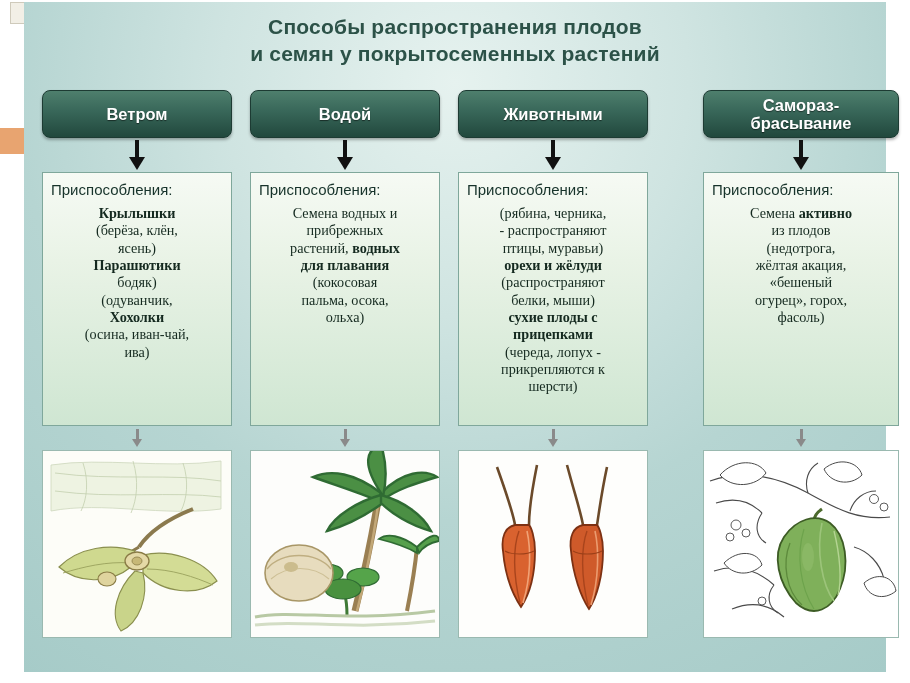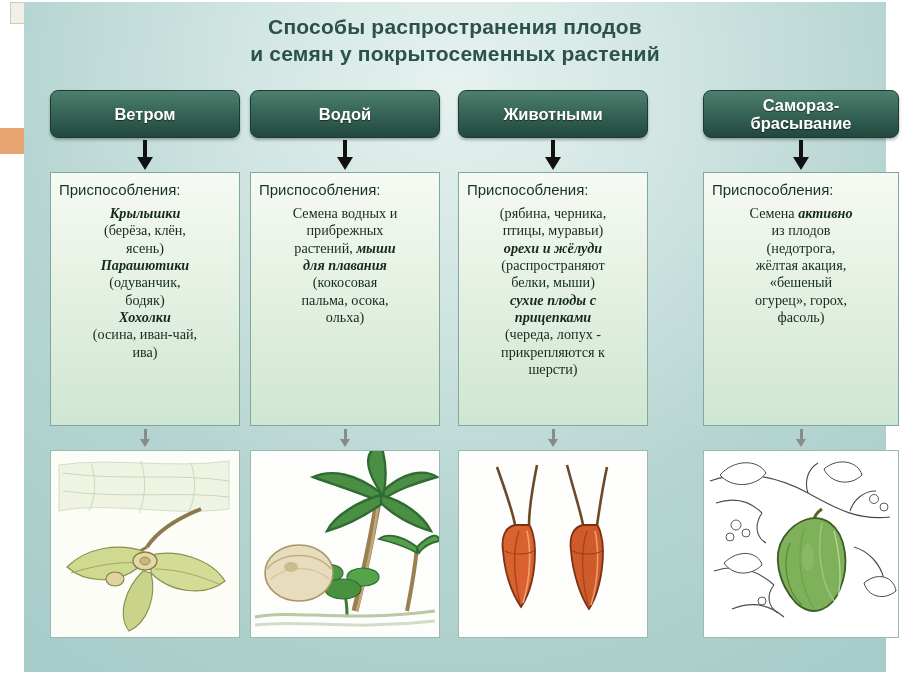--- a/index.html
+++ b/index.html
@@ -66,21 +66,21 @@
     color: #2c5248;
     line-height: 1.28;
     letter-spacing: 0.2px;
   }
   
   .col {
     position: absolute;
     top: 88px;
     width: 190px;
   }
-  .col-1 { left: 26px; }
+  .col-1 { left: 18px; }
   .col-2 { left: 226px; }
   .col-3 { left: 434px; }
   .col-4 { left: 652px; width: 196px; margin-left: 27px; }
 
   .head-box {
     position: relative;
     height: 46px;
     border-radius: 8px;
     border: 1px solid #1d3b33;
     background: linear-gradient(180deg, #4e7f6d 0%, #39685a 42%, #21483d 100%);
@@ -134,21 +134,21 @@
     margin-bottom: 7px;
     text-align: left;
   }
   .body-text {
     font-family: "Liberation Serif", serif;
     font-size: 14.2px;
     color: #14291f;
     text-align: center;
     line-height: 1.22;
   }
-  .body-text b { font-weight: bold; font-style: italic; }
+  .body-text b { font-weight: bold; }
 
   .small-arrow {
     position: relative;
     height: 24px;
   }
   .small-arrow .shaft {
     position: absolute;
     left: 50%;
     top: 3px;
     margin-left: -1.5px;
@@ -200,22 +200,22 @@
         <div class="shaft"></div>
           <div class="headtri"></div>
       </div>
       <div class="text-box" style="height:254px;">
         <div class="adapt-label">Приспособления:</div>
         <div class="body-text">
           <div><b>Крылышки</b></div>
           <div>(берёза, клён,</div>
           <div>ясень)</div>
           <div><b>Парашютики</b></div>
+          <div>бодяк)</div>
           <div>(одуванчик,</div>
-          <div>бодяк)</div>
           <div><b>Хохолки</b></div>
           <div>(осина, иван-чай,</div>
           <div>ива)</div>
         </div>
       </div>
       <div class="small-arrow">
         <div class="shaft"></div>
           <div class="headtri"></div>
       </div>
       <div class="pic-box">
@@ -254,21 +254,21 @@
       </div>
       <div class="arrow-down">
         <div class="shaft"></div>
           <div class="headtri"></div>
       </div>
       <div class="text-box" style="height:254px;">
         <div class="adapt-label">Приспособления:</div>
         <div class="body-text">
           <div>Семена водных и</div>
           <div>прибрежных</div>
-          <div><span>растений, </span><b>мыши</b></div>
+          <div><span>растений, </span><b>водных</b></div>
           <div><b>для плавания</b></div>
           <div>(кокосовая</div>
           <div>пальма, осока,</div>
           <div>ольха)</div>
         </div>
       </div>
       <div class="small-arrow">
         <div class="shaft"></div>
           <div class="headtri"></div>
       </div>
@@ -317,20 +317,21 @@
         <span>Животными</span>
       </div>
       <div class="arrow-down">
         <div class="shaft"></div>
           <div class="headtri"></div>
       </div>
       <div class="text-box" style="height:254px;">
         <div class="adapt-label">Приспособления:</div>
         <div class="body-text">
           <div>(рябина, черника,</div>
+          <div>- распространяют</div>
           <div>птицы, муравьи)</div>
           <div><b>орехи и жёлуди</b></div>
           <div>(распространяют</div>
           <div>белки, мыши)</div>
           <div><b>сухие плоды с</b></div>
           <div><b>прицепками</b></div>
           <div>(череда, лопух -</div>
           <div>прикрепляются к</div>
           <div>шерсти)</div>
         </div>

